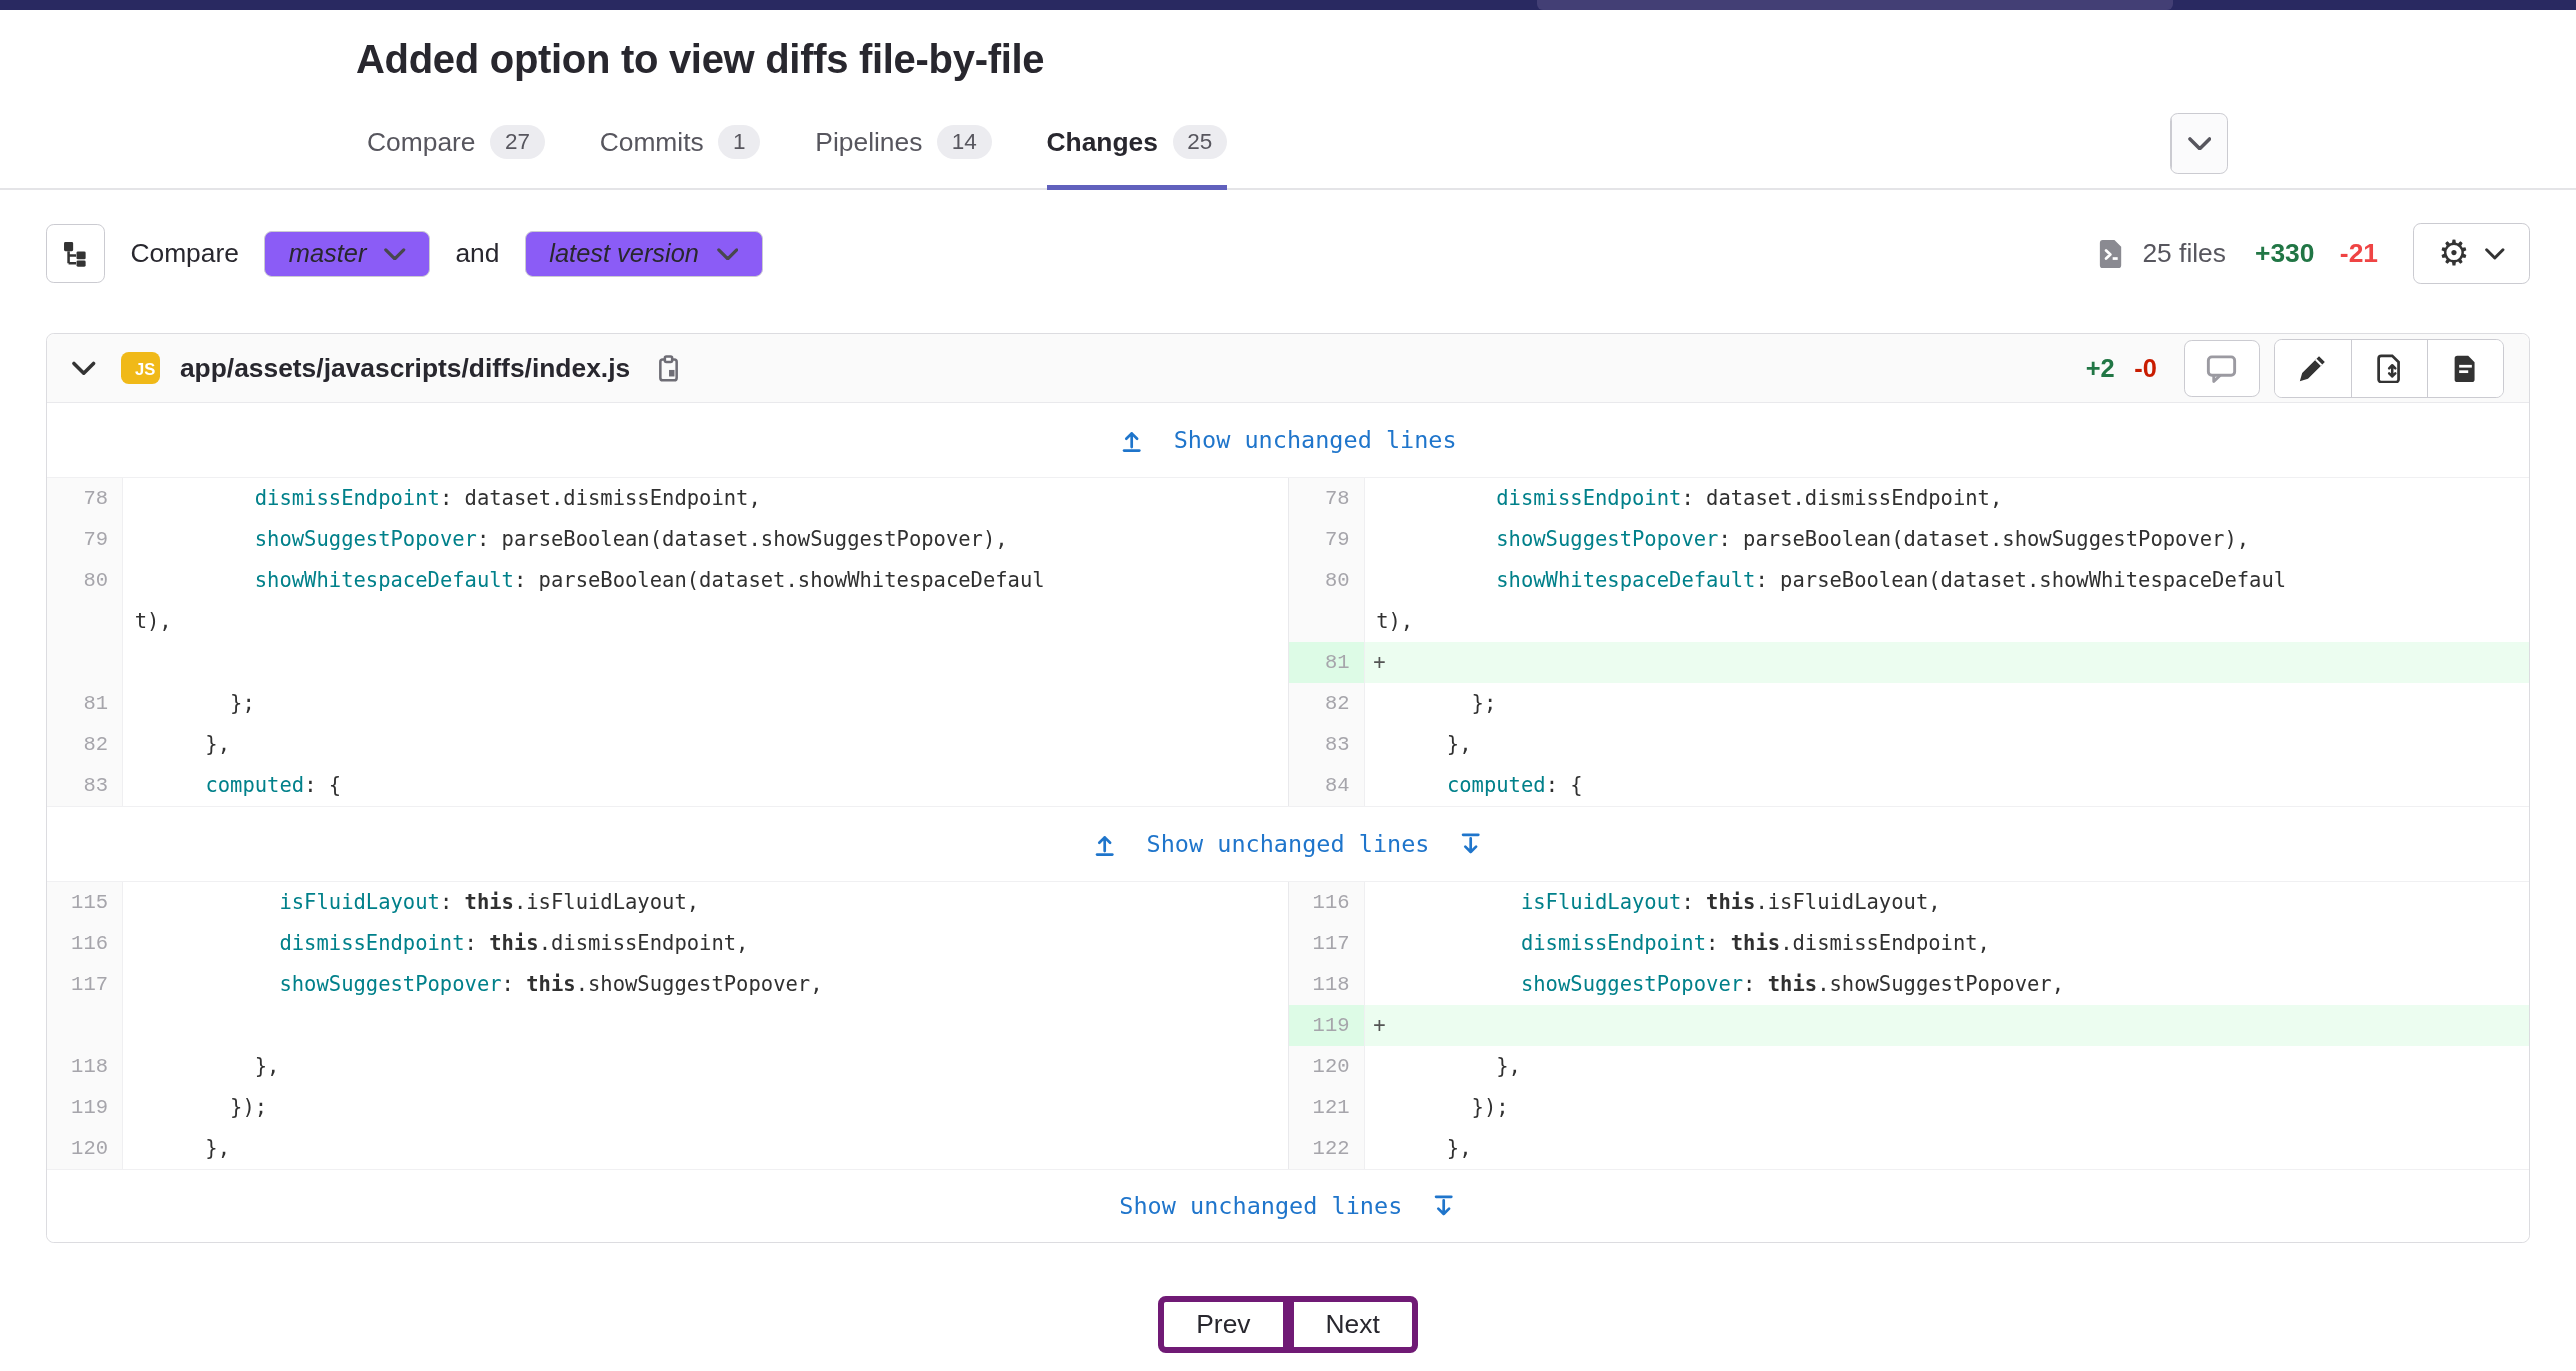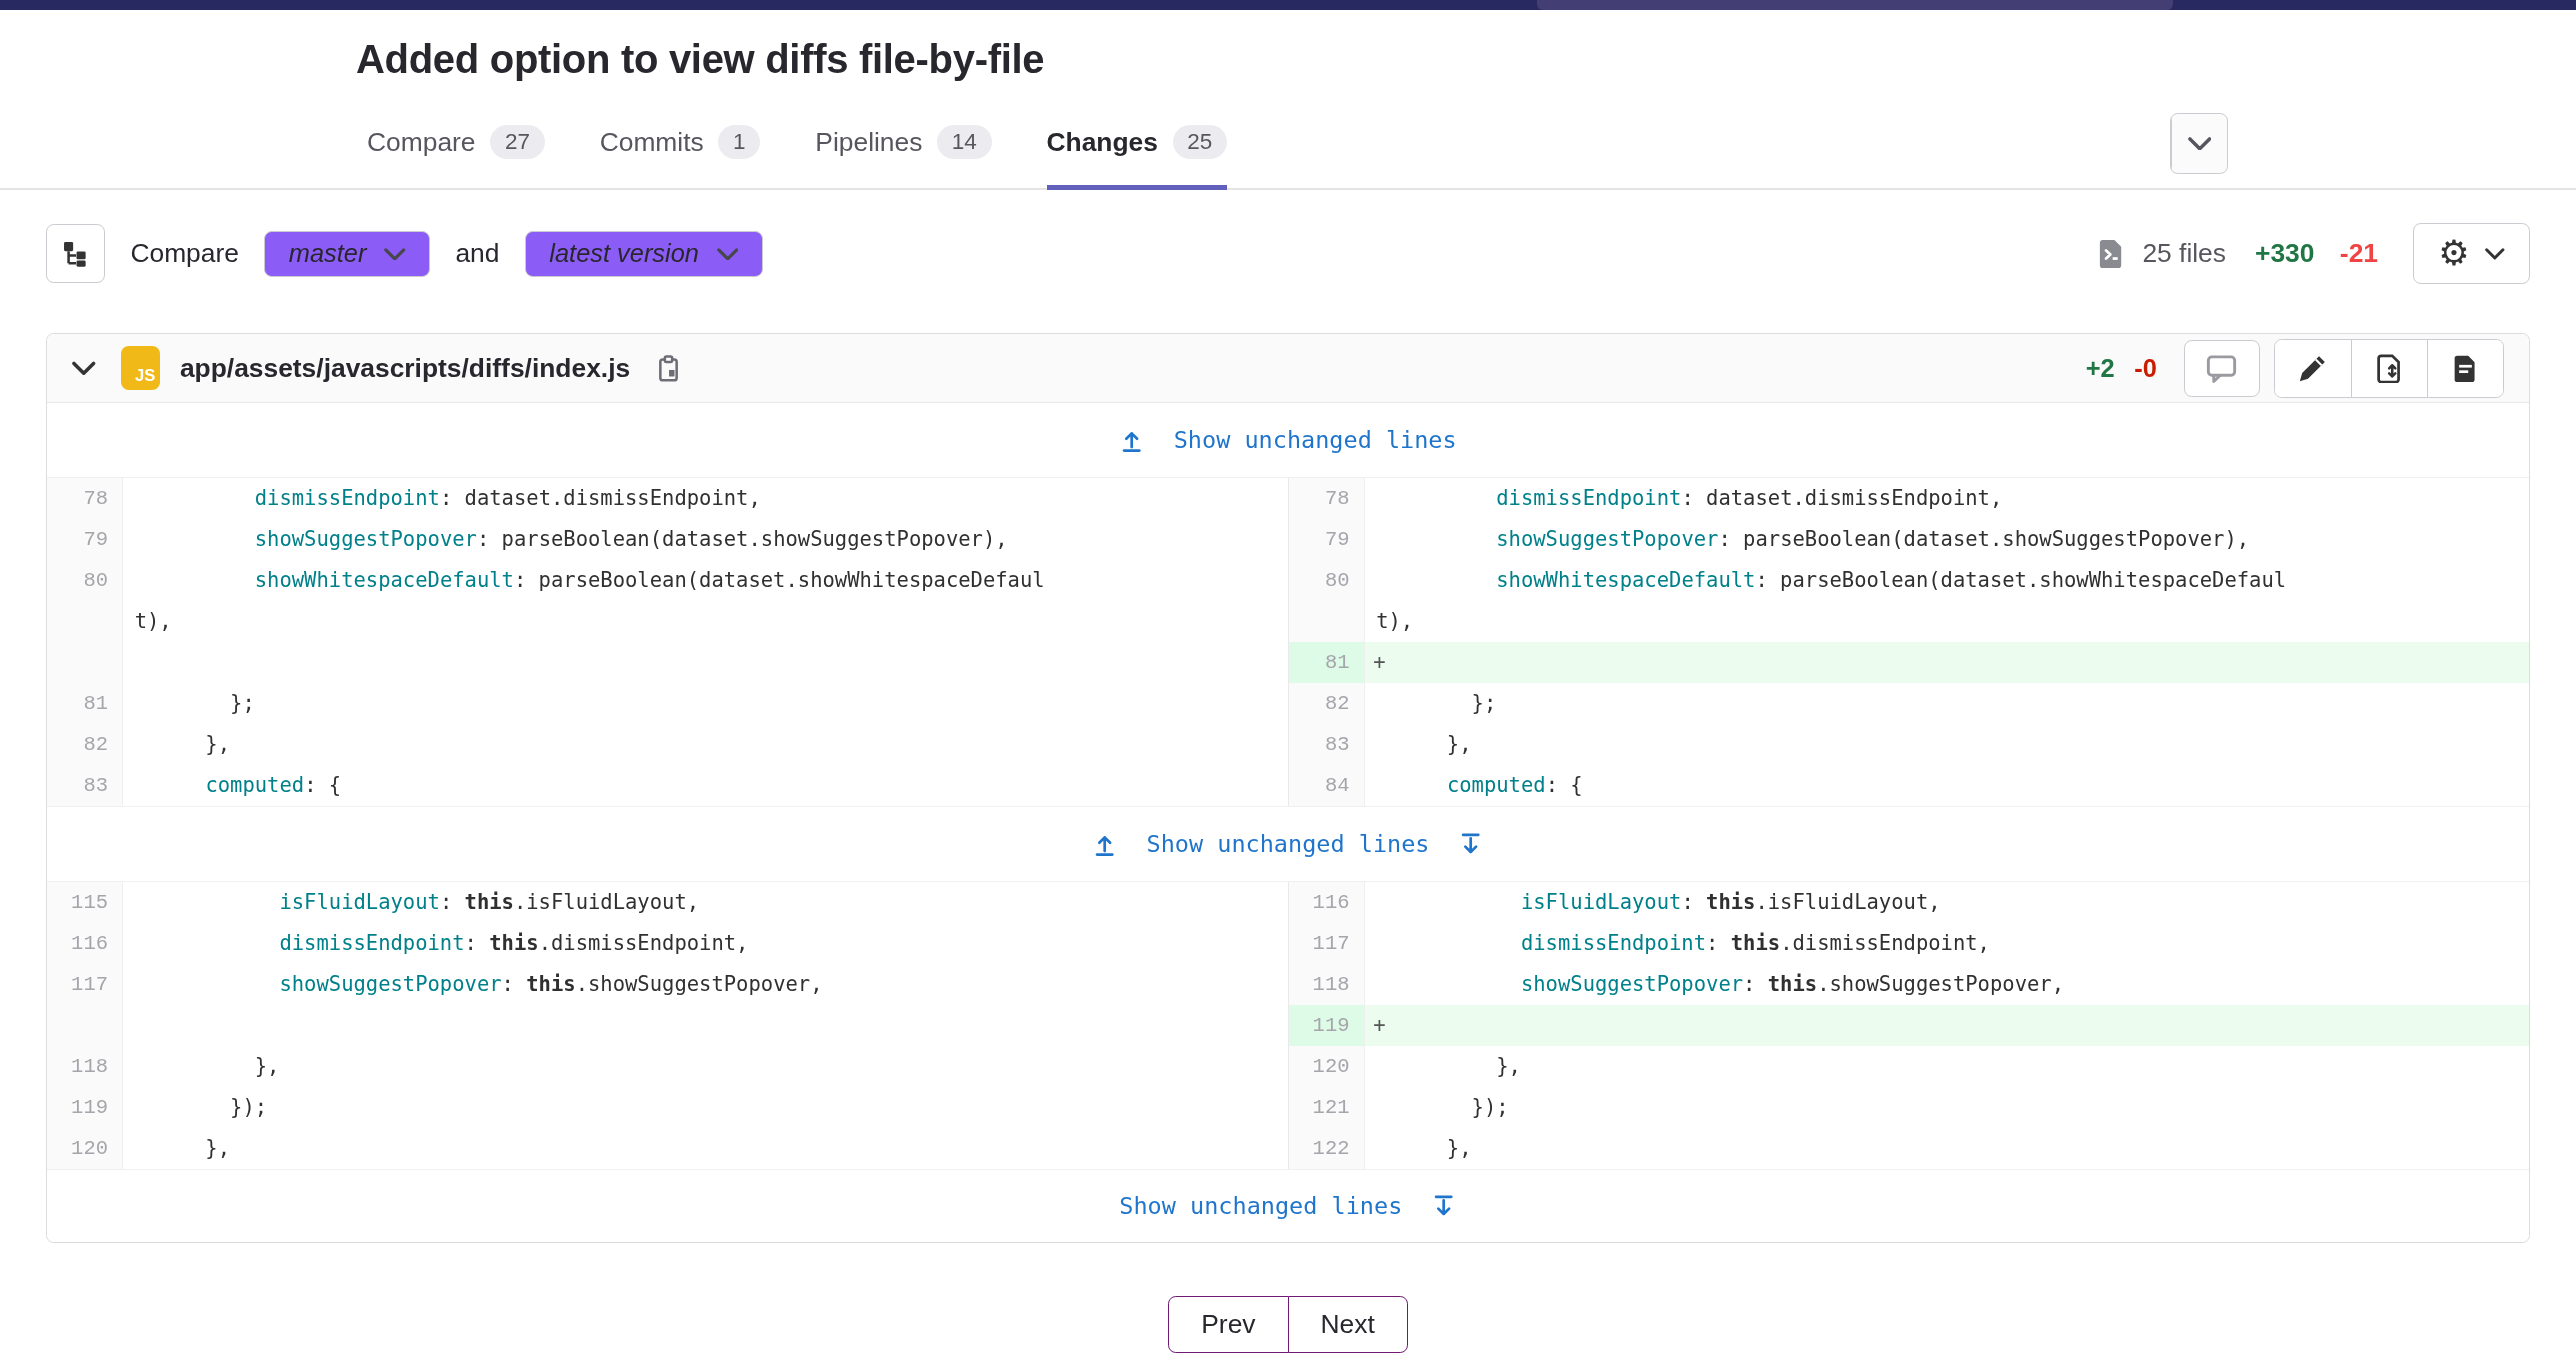--- a/index.html
+++ b/index.html
@@ -50,21 +50,21 @@
   .settings-btn { width:117px; height:61px; margin-left:35px; gap:15.6px; display:flex;
                   align-items:center; justify-content:center; border:1px solid #cbcbd1;
                   background:#fff; border-radius:7.8px; cursor:pointer; }
   .gear-glyph { font-size:35px; line-height:35px; color:#333; font-family:"DejaVu Sans",sans-serif; }
 
   
   .diff-container { margin:49px 46px 0; border:1px solid #dcdcе0; border:1px solid #dcdce0;
                     border-radius:7.8px; background:#fff; }
   .file-header { height:68px; background:#fafafa; border-bottom:1px solid #e9e9ec;
                  border-radius:7.8px 7.8px 0 0; display:flex; align-items:center; padding:0 25.4px; }
-  .js-badge { width:39px; height:44px; border-radius:7.8px; background:#f0b918; color:#fff;
+  .js-badge { width:39px; height:32px; border-radius:7.8px; background:#f0b918; color:#fff;
               font-size:16.6px; font-weight:700; display:flex; align-items:flex-end;
               justify-content:flex-end; padding:0 4.9px 3.9px 0; box-sizing:border-box; margin-left:25.4px; }
   .file-path { font-size:26.4px; font-weight:700; color:#28272e; margin-left:19.6px; }
   .copy-btn { margin-left:19.6px; background:none; border:none; cursor:pointer; padding:3.9px; }
   .fh-add { font-size:25.4px; font-weight:700; color:#217645; }
   .fh-del { font-size:25.4px; font-weight:700; color:#c91c00; margin-left:19.6px; margin-right:27px; }
   .comment-btn { width:76px; height:57px; border-radius:7.8px; margin-right:13.7px; }
   .btn-group { display:flex; border:1px solid #cbcbd1; border-radius:7.8px; overflow:hidden; }
   .btn-group .gbtn { width:76px; height:57px; background:#fff; border:none; cursor:pointer;
                      display:flex; align-items:center; justify-content:center; }
@@ -88,21 +88,21 @@
   .gut.added { background:#ddfbe6; }
   .codec { line-height:41px; white-space:pre; display:flex; overflow:hidden;
            font-family:"DejaVu Sans Mono", monospace; font-size:20.5px; color:#303030; }
   .codec.added { background:#ecfdf0; }
   .mk { width:33px; flex:none; padding-left:8.8px; box-sizing:border-box; color:#545454; }
   .sk { color:#00808a; }
   .sb { font-weight:700; }
 
   
   .pagination { display:flex; justify-content:center; margin-top:53px; }
-  .pag-btn { height:57px; padding:0 32px; border:1px solid #701a75; background:#fff;
+  .pag-btn { height:57px; padding:0 32px; border:6px solid #701a75; background:#fff;
              font-size:26.4px; color:#28272e; display:flex; align-items:center; cursor:pointer;
              font-family:"Liberation Sans", sans-serif; }
   .pag-btn.prev { border-radius:7.8px 0 0 7.8px; }
   .pag-btn.next { border-radius:0 7.8px 7.8px 0; margin-left:-1px; }
 
   svg.ic { display:block; }
 </style>
 </head>
 <body>
 

